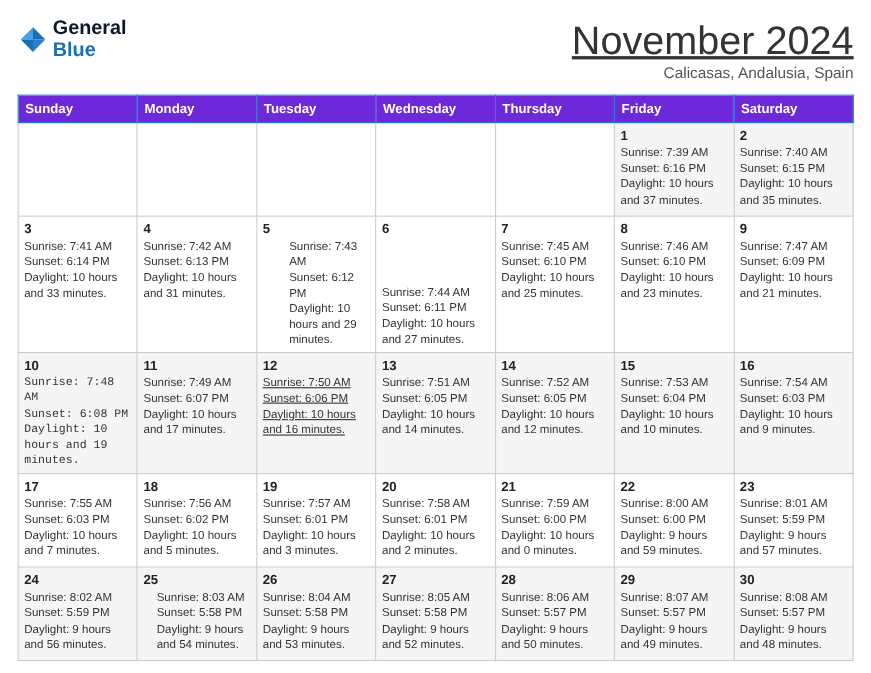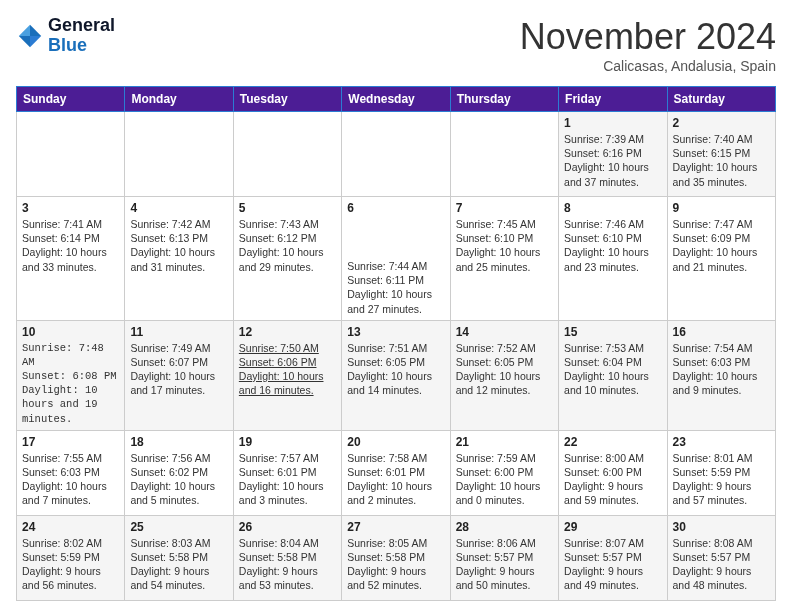--- a/index.html
+++ b/index.html
@@ -32,32 +32,33 @@
       width: 28px;
       height: 28px;
     }
     .title-block {
       text-align: right;
     }
     .month-title {
       font-size: 36px;
       color: #333;
       font-weight: normal;
+      text-decoration: underline;
     }
     .location {
       font-size: 14px;
       color: #555;
     }
     table {
       width: 100%;
       border-collapse: collapse;
       font-size: 11px;
     }
     thead th {
-      background-color: #4c1d95;
+      background-color: #6d28d9;
       color: #fff;
       text-align: left;
       padding: 5px 6px;
       font-size: 12px;
       border: 1px solid #2b7cd3;
     }
     tbody td {
       border: 1px solid #ccc;
       vertical-align: top;
       padding: 4px 5px;
@@ -156,21 +157,21 @@
 Daylight: 10 hours and 33 minutes.</div>
         </td>
         <td>
           <span class="day-num">4</span>
           <div class="day-info" style="white-space: pre-line;">Sunrise: 7:42 AM
 Sunset: 6:13 PM
 Daylight: 10 hours and 31 minutes.</div>
         </td>
         <td>
           <span class="day-num">5</span>
-          <div class="day-info" style="white-space: pre-line;">Sunrise: 7:43 AM
+          <div class="day-info" style="white-space: pre-line; margin-left: 24px;">Sunrise: 7:43 AM
 Sunset: 6:12 PM
 Daylight: 10 hours and 29 minutes.</div>
         </td>
         <td>
           <span class="day-num">6</span>
           <div class="day-info" style="white-space: pre-line; margin-top: 44px;">Sunrise: 7:44 AM
 Sunset: 6:11 PM
 Daylight: 10 hours and 27 minutes.</div>
         </td>
         <td>
@@ -282,21 +283,21 @@
       </tr>
       <tr class="row-5">
         <td>
           <span class="day-num">24</span>
           <div class="day-info" style="white-space: pre-line;">Sunrise: 8:02 AM
 Sunset: 5:59 PM
 Daylight: 9 hours and 56 minutes.</div>
         </td>
         <td>
           <span class="day-num">25</span>
-          <div class="day-info" style="white-space: pre-line;">Sunrise: 8:03 AM
+          <div class="day-info" style="white-space: pre-line; margin-left: 12px;">Sunrise: 8:03 AM
 Sunset: 5:58 PM
 Daylight: 9 hours and 54 minutes.</div>
         </td>
         <td>
           <span class="day-num">26</span>
           <div class="day-info" style="white-space: pre-line;">Sunrise: 8:04 AM
 Sunset: 5:58 PM
 Daylight: 9 hours and 53 minutes.</div>
         </td>
         <td>

